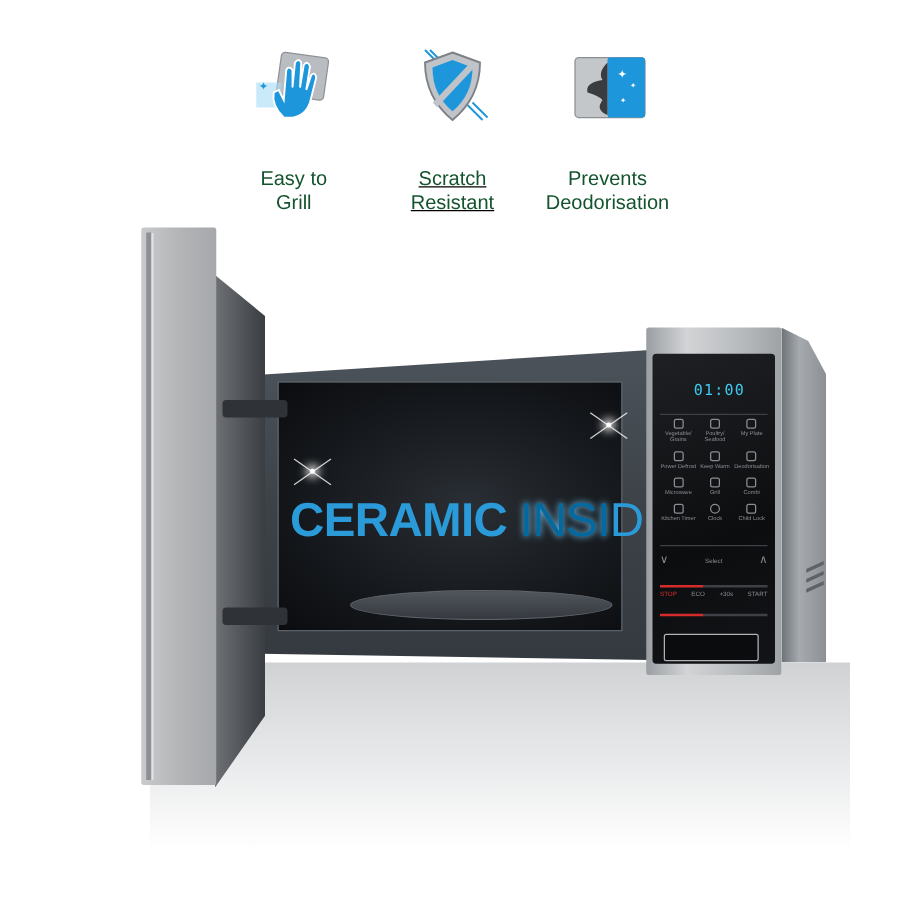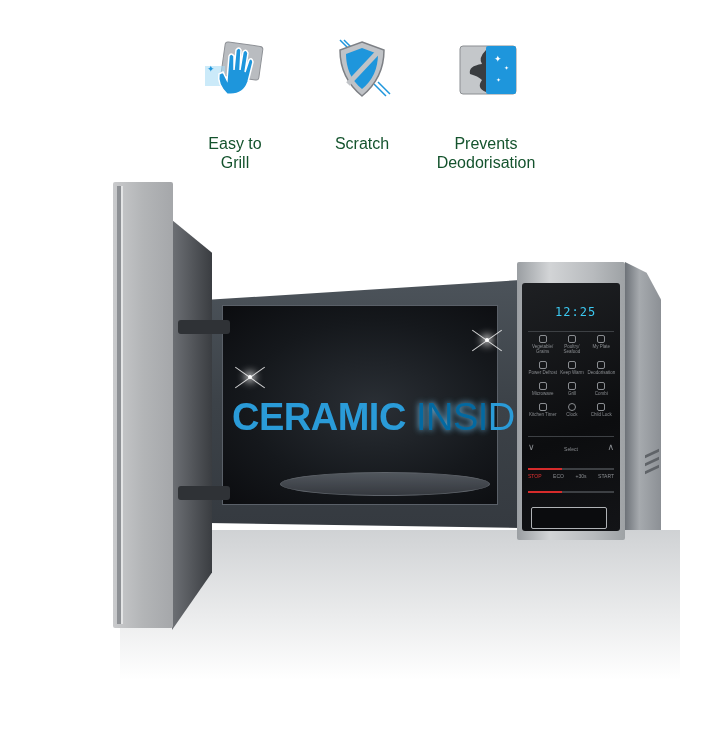--- a/index.html
+++ b/index.html
@@ -2,21 +2,21 @@
 <html><head>
 <meta charset="utf-8">
 <style>
   * { box-sizing: border-box; margin: 0; padding: 0; }
   html, body { width: 720px; height: 735px; background: #ffffff; overflow: hidden; }
   body { position: relative; font-family: "Liberation Sans", sans-serif; }
 
   .feature { position: absolute; top: 38px; width: 130px; text-align: center; }
   .feature .icon { width: 64px; height: 64px; margin: 0 auto; position: relative; }
   .feature .label { margin-top: 32px; font-size: 16px; line-height: 19px; color: #14532d; }
-  .f1 { left: 170px; } .f2 { left: 297px; } .f3 { left: 421px; }
+  .f1 { left: 170px; } .f2 { left: 297px; text-decoration: underline; } .f3 { left: 421px; }
 
   
   .cavity-frame {
     position: absolute; left: 208px; top: 280px; width: 312px; height: 248px;
     background: linear-gradient(180deg, #4c535a 0%, #3c4248 50%, #353a40 100%);
     border-radius: 3px; clip-path: polygon(0 8%, 100% 0, 100% 100%, 0 98%);
   }
   .cavity {
     position: absolute; left: 222px; top: 305px; width: 276px; height: 200px;
     background: radial-gradient(ellipse at 55% 50%, #2a2f35 0%, #15181c 60%, #0b0c0f 100%);
@@ -111,20 +111,21 @@
           <line x1="44" y1="46" x2="56" y2="58"></line>
           <line x1="48" y1="44" x2="60" y2="56"></line>
         </g>
       <path d="M32 4 L54 12 Q54 40 32 58 Q10 40 10 12 Z" fill="#c0c3c7" stroke="#7d8085" stroke-width="1.5"></path>
       <path d="M32 10 L48 16 Q48 38 32 51 Q16 38 16 16 Z" fill="#1e96dc"></path>
       <line x1="18" y1="46" x2="48" y2="14" stroke="#c0c3c7" stroke-width="5"></line>
     </svg>
   </div>
   <div class="label">
     <div>Scratch</div>
+    <div>Resistant</div>
   </div>
 </div>
 
 <div class="feature f3">
   <div class="icon">
     <svg width="64" height="64" viewBox="0 0 64 64">
       <rect x="6" y="8" width="56" height="48" rx="3" fill="#c4c7ca" stroke="#8b8e92"></rect>
       <rect x="32" y="8" width="30" height="48" rx="2" fill="#1e96dc"></rect>
       <path d="M32 12 Q24 20 28 26 Q14 28 16 36 Q24 38 28 42 Q22 50 32 54 Z" fill="#3a3d40"></path>
       <text x="40" y="24" font-size="9" fill="#fff">✦</text>
@@ -148,21 +149,21 @@
 <div class="cavity"></div>
 <div class="turntable"></div>
 <div class="sparkle" style="left:248px;top:375px"></div>
 <div class="sparkle" style="left:485px;top:338px"></div>
 <div class="ceramic-text">
   <span class="c1">CERAMIC </span><span class="c2">INSI</span><span class="c3">DE</span>
 </div>
 
 <div class="control-panel"></div>
 <div class="cp-inner"></div>
-<div class="display">12:25</div>
+<div class="display">01:00</div>
 <div class="cp-line" style="top:331px"></div>
 <div class="cp-grid">
   <div class="cp-btn"><span class="g"></span><span>Vegetable/ Grains</span></div>
   <div class="cp-btn"><span class="g"></span><span>Poultry/ Seafood</span></div>
   <div class="cp-btn"><span class="g"></span><span>My Plate</span></div>
   <div class="cp-btn"><span class="g"></span><span>Power Defrost</span></div>
   <div class="cp-btn"><span class="g"></span><span>Keep Warm</span></div>
   <div class="cp-btn"><span class="g"></span><span>Deodorisation</span></div>
   <div class="cp-btn"><span class="g"></span><span>Microwave</span></div>
   <div class="cp-btn"><span class="g"></span><span>Grill</span></div>

